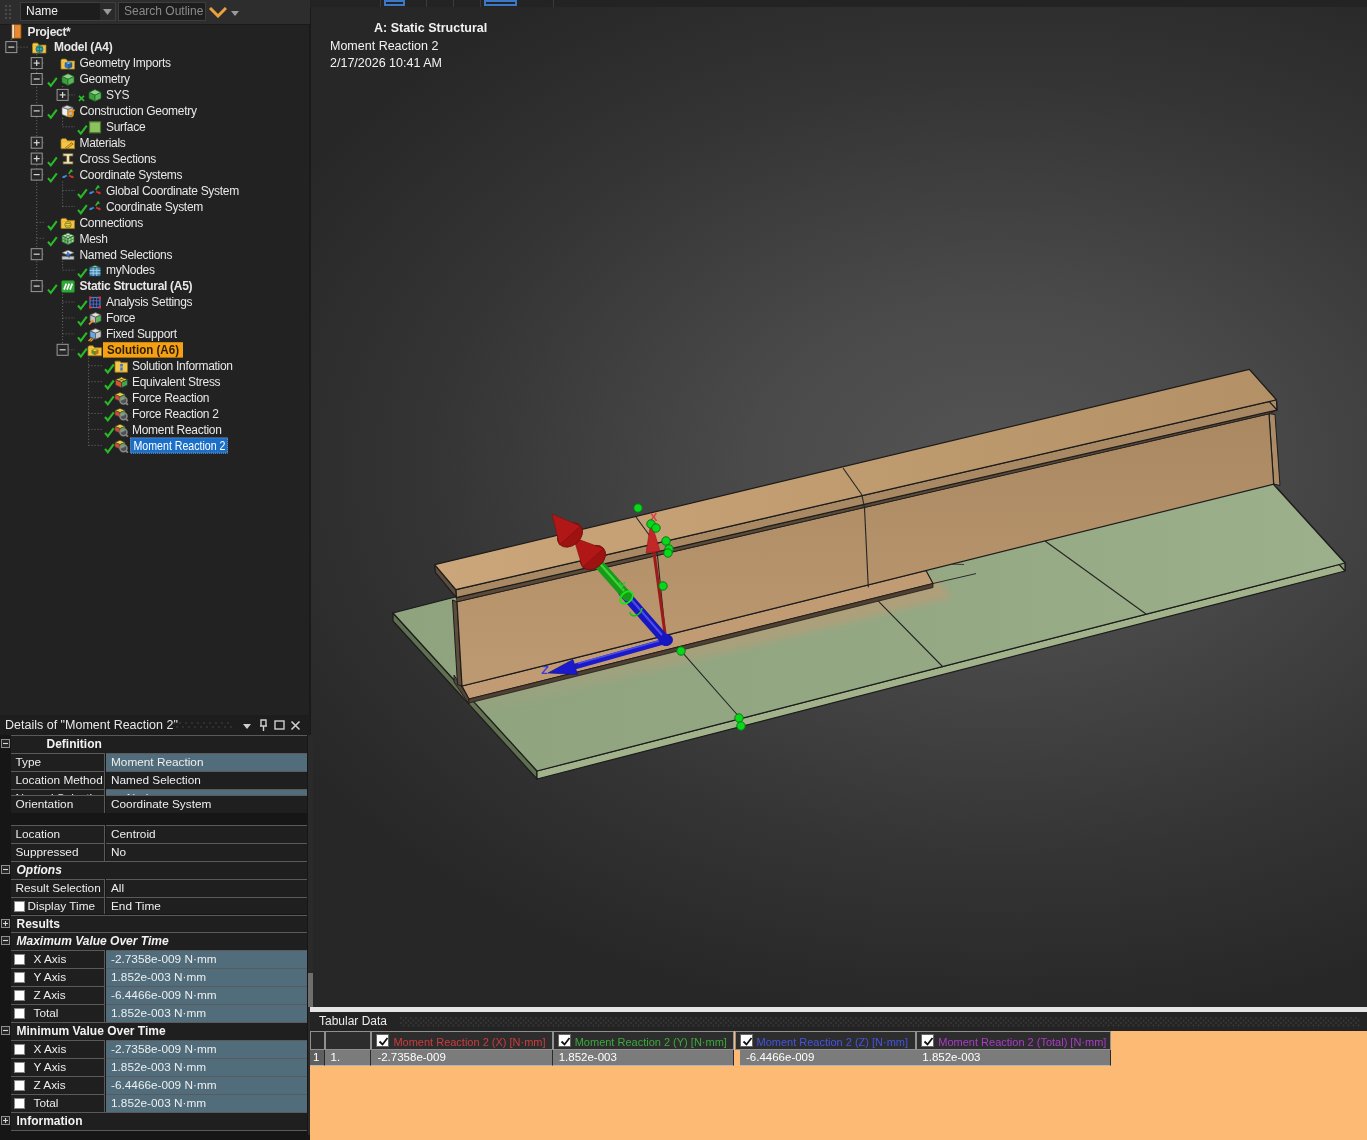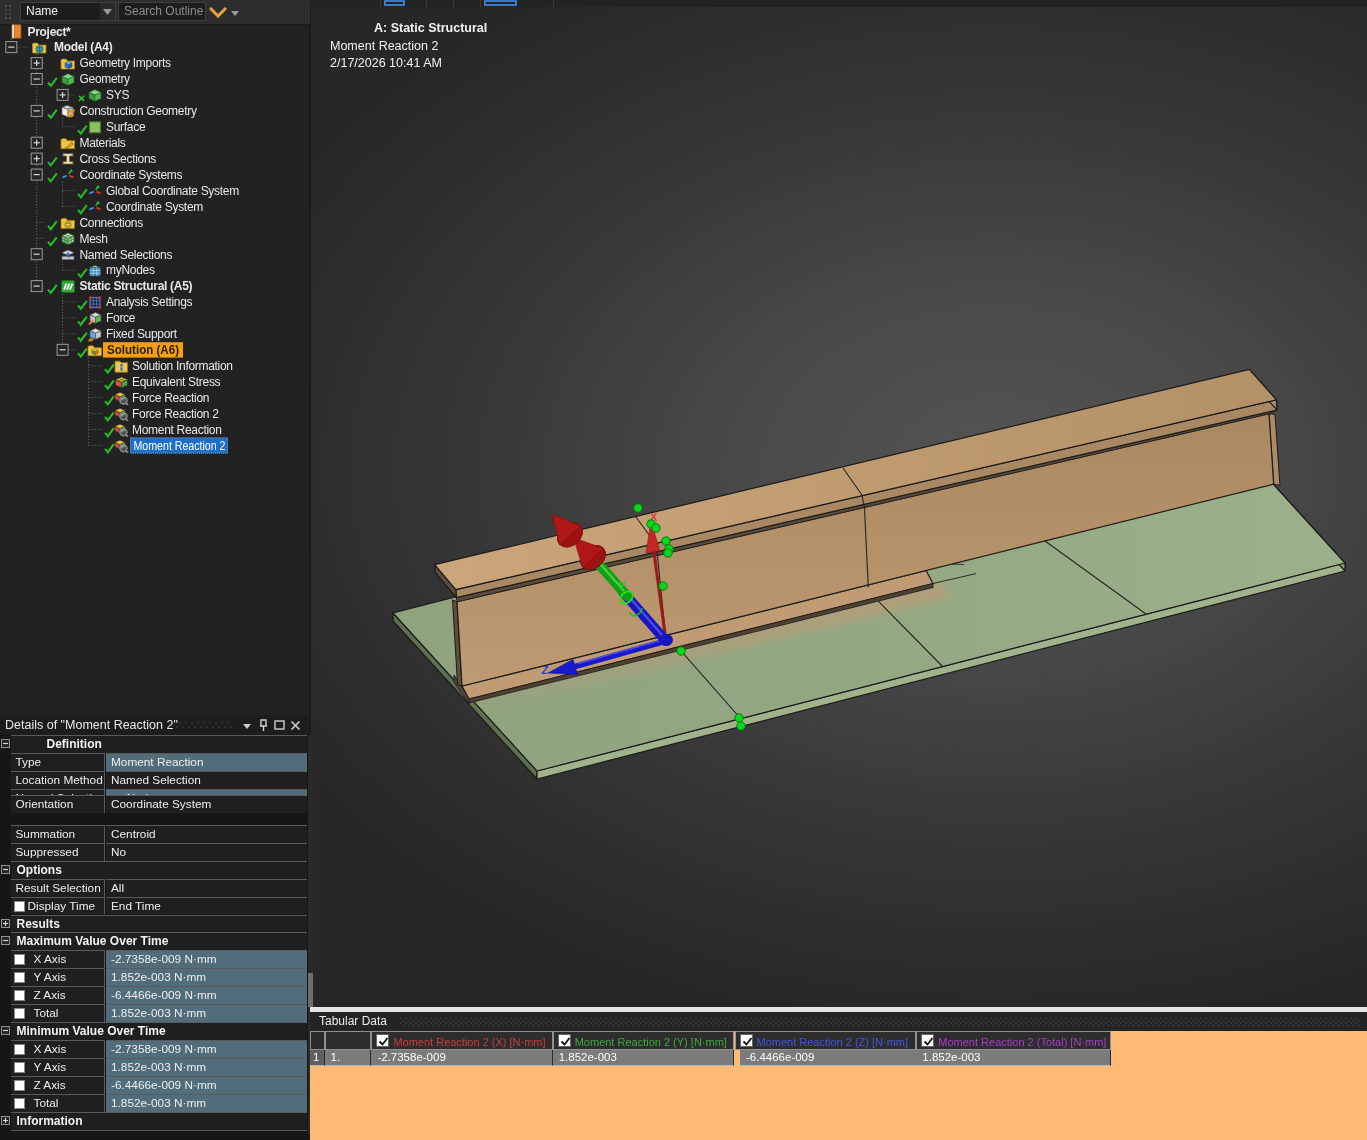--- a/index.html
+++ b/index.html
@@ -480,46 +480,46 @@
     </div>
 <div class="drow" style="top:73.85px;">
       <div class="dleft">Named Selection</div>
       <div class="dright blue">myNodes</div>
     </div>
 <div class="drow" style="top:80px;">
       <div class="dleft">Orientation</div>
       <div class="dright">Coordinate System</div>
     </div>
 <div class="drow" style="top:109.75px;">
-      <div class="dleft">Summation</div>
+      <div class="dleft">Location</div>
       <div class="dright">Centroid</div>
     </div>
 <div class="drow" style="top:127.70px;">
       <div class="dleft">Suppressed</div>
       <div class="dright">No</div>
     </div>
-<div class="drow dcat" style="top:145.65px;">Options</div>
+<div class="drow dcat" style="top:145.65px;font-style:italic;">Options</div>
 <div class="gut" style="top:149.65px;"></div>
 <svg class="abs" style="left:1px;top:149.65px;" width="9" height="9">
       <path d="M2 4.5 L7 4.5" stroke="#d8d8d8" stroke-width="1.1"></path>
     </svg>
 <div class="drow" style="top:163.60px;">
       <div class="dleft">Result Selection</div>
       <div class="dright">All</div>
     </div>
 <div class="drow" style="top:181.55px;">
       <div class="dleft"><span class="cb"></span><span style="padding-left:12px;">Display Time</span></div>
       <div class="dright">End Time</div>
     </div>
 <div class="drow dcat" style="top:199.50px;">Results</div>
 <div class="gut" style="top:203.50px;"></div>
 <svg class="abs" style="left:1px;top:203.50px;" width="9" height="9">
       <path d="M2 4.5 L7 4.5 M4.5 2 L4.5 7" stroke="#d8d8d8" stroke-width="1.1"></path>
     </svg>
-<div class="drow dcat" style="top:217.45px;">Maximum Value Over Time</div>
+<div class="drow dcat" style="top:217.45px;font-style:italic;">Maximum Value Over Time</div>
 <div class="gut" style="top:221.45px;"></div>
 <svg class="abs" style="left:1px;top:221.45px;" width="9" height="9">
       <path d="M2 4.5 L7 4.5" stroke="#d8d8d8" stroke-width="1.1"></path>
     </svg>
 <div class="drow" style="top:235.40px;">
       <div class="dleft"><span class="cb"></span><span style="padding-left:18px;">X Axis</span></div>
       <div class="dright blue">-2.7358e-009 N·mm</div>
     </div>
 <div class="drow" style="top:253.35px;">
       <div class="dleft"><span class="cb"></span><span style="padding-left:18px;">Y Axis</span></div>

